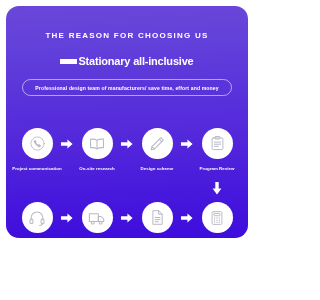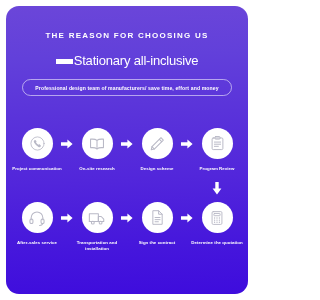--- a/index.html
+++ b/index.html
@@ -12,21 +12,21 @@
     height: 300px;
     overflow: hidden;
     font-family: "Liberation Sans", sans-serif;
   }
 
   .poster {
     position: absolute;
     left: 6px;
     top: 6px;
     width: 242px;
-    height: 288px;
+    height: 232px;
     border-radius: 13px;
     background: linear-gradient(178deg, #6B46D9 0%, #6240DA 18%, #5A33DA 38%, #5226DB 60%, #4617DC 82%, #3E0CDD 100%);
     overflow: hidden;
   }
 
   
   .eyebrow {
     position: absolute;
     left: 0;
     right: 0;
@@ -51,22 +51,22 @@
     gap: 1px;
   }
   .subtitle-bar {
     width: 17px;
     height: 5px;
     background: #ffffff;
     flex: none;
   }
   .subtitle-text {
     color: #ffffff;
-    font-size: 13px;
-    font-weight: normal;
+    font-size: 11px;
+    font-weight: bold;
     letter-spacing: -0.2px;
     line-height: 14px;
     white-space: nowrap;
   }
 
   .pill {
     position: absolute;
     left: 16px;
     top: 73px;
     width: 210px;

